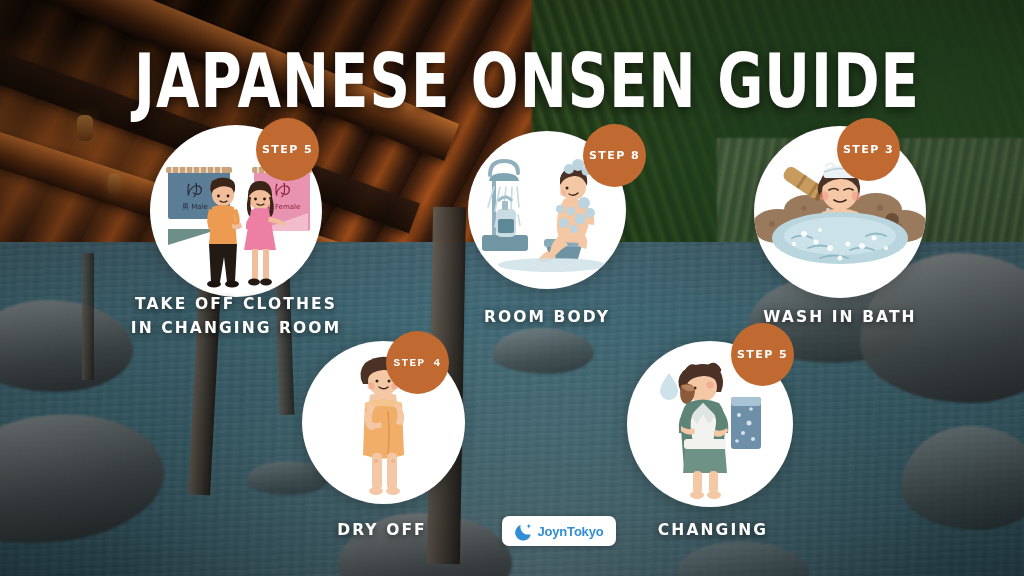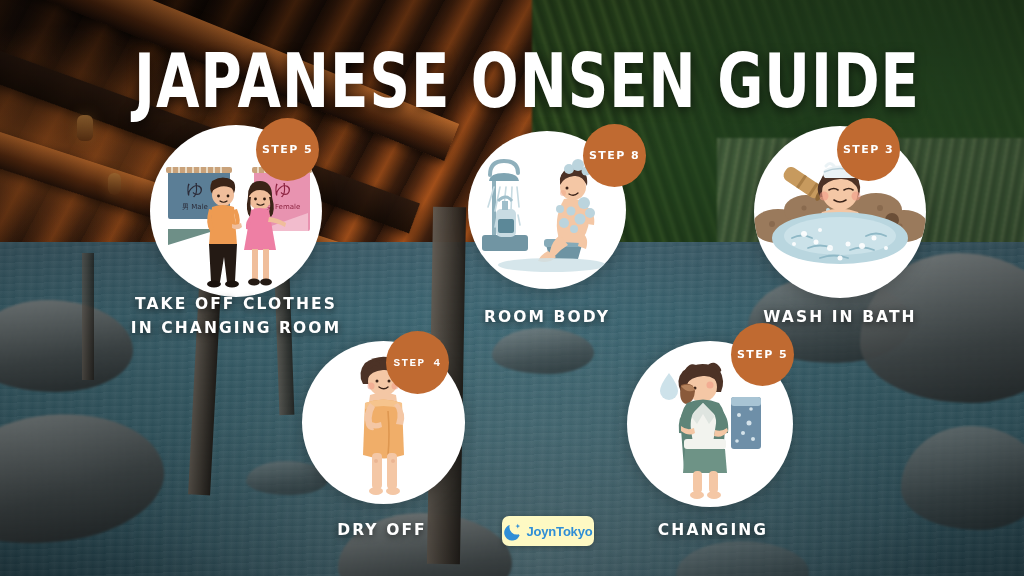--- a/index.html
+++ b/index.html
@@ -138,22 +138,22 @@
   .caption{
     position:absolute; text-align:center; color:#fff;
     font-family:"DejaVu Sans", sans-serif;
     font-size:15.5px; font-weight:700; letter-spacing:2.1px; line-height:1.55;
     text-shadow:0 2px 7px rgba(0,0,0,.6);
     white-space:pre-line;
   }
 
   
   .logo{
-    position:absolute; left:472px; top:516px; width:92px; height:30px;
-    background:#fef9c3; border-radius:7px;
+    position:absolute; left:472px; top:516px; width:114px; height:30px;
+    background:#ffffff; border-radius:7px;
     display:flex; align-items:center; justify-content:center; gap:4px;
     box-shadow:0 1px 5px rgba(0,0,0,.3);
   }
   .logo-text{
     font-family:"Liberation Sans", sans-serif;
     font-size:13px; font-weight:700; color:#2f8ed6; letter-spacing:-.2px;
   }
 
   svg{ display:block; }
 </style>

